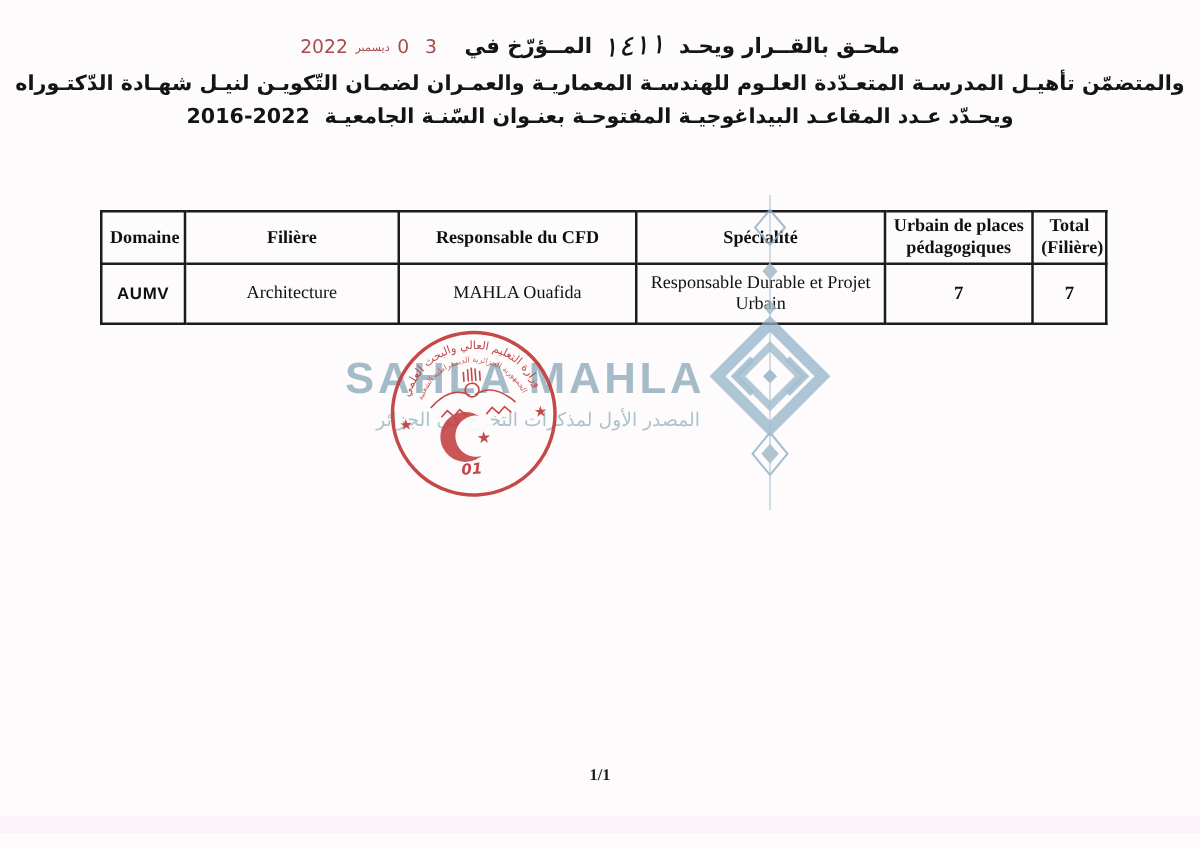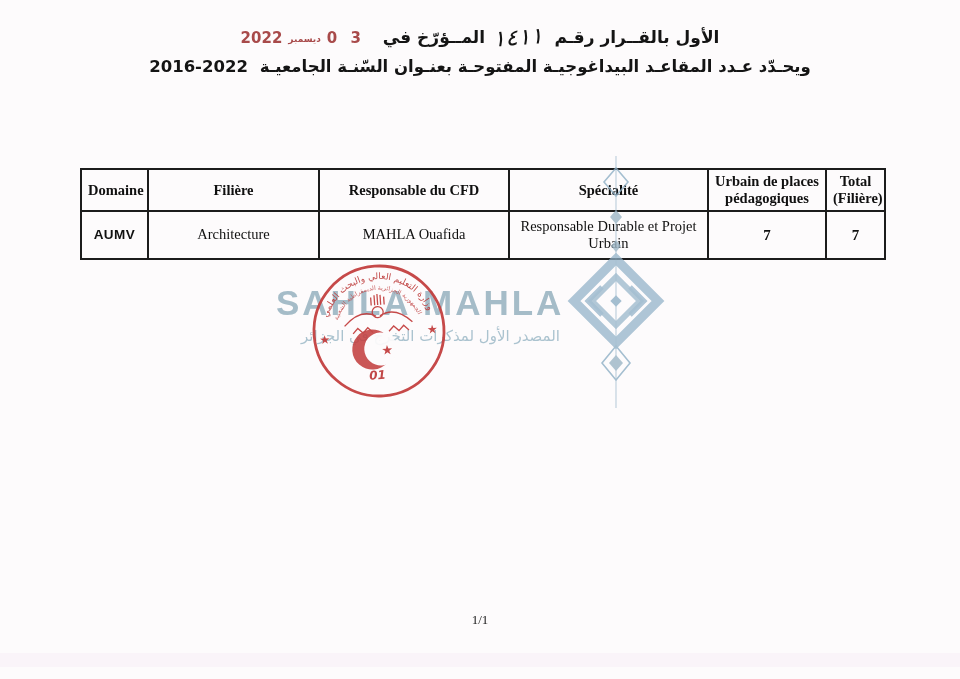--- a/index.html
+++ b/index.html
@@ -19,23 +19,23 @@
   .h-line3 { font-size:16.5px; }
   .hw-number {
     display:inline-block; font-size:23px; font-weight:500;
     transform:skewX(-14deg) rotate(-4deg); margin:0 10px; position:relative; top:2px;
     font-family:"DejaVu Sans", sans-serif;
   }
   .date-stamp {
     direction:ltr; display:inline-flex; align-items:baseline; gap:6px;
     color:#a84a4a; margin-right:12px; font-family:"DejaVu Sans", sans-serif;
   }
-  .date-stamp .d-year, .date-stamp .d-day { font-size:15px; font-weight:bold; }
+  .date-stamp .d-year, .date-stamp .d-day { font-size:15px; font-weight:normal; }
   .date-stamp .d-day { letter-spacing:4px;text-align:right; }
-  .date-stamp .d-month { font-size:9px; font-weight:bold; position:relative; top:-1px; }
+  .date-stamp .d-month { font-size:9px; font-weight:normal; position:relative; top:-1px; }
   .years-range { direction:ltr; display:inline-block; margin-right:6px; }
 
   
   .doc-table { position:absolute; left:80px; top:168px; z-index:1; }
   table { border-collapse:collapse; table-layout:fixed; width:804px; background:transparent; }
   th, td { border:2px solid #1c1c1c; text-align:center; vertical-align:middle;
            padding:3px 6px; color:#101010; }
   th { height:42px; font-size:14.5px; font-weight:bold; line-height:1.15;
        font-family:"Liberation Serif", serif; }
   td { height:48px; font-size:14.5px; line-height:1.2; }
@@ -50,36 +50,37 @@
   .wm-tagline { position:absolute; left:238px; top:327px; width:322px; z-index:2;
     direction:rtl; text-align:right; font-family:"DejaVu Sans", sans-serif;
     font-size:15px; color:rgba(156,185,199,.85); }
   .wm-logo { position:absolute; left:550px; top:156px; z-index:2; opacity:.8; }
 
   
   .stamp { position:absolute; left:306px; top:260px; z-index:3; opacity:.93; }
 
   
   .footer { position:absolute; left:0; right:0; top:612px; text-align:center;
-    font-family:"Liberation Serif", serif; font-weight:normal; font-size:13px; color:#1a1a1a; }
+    font-family:"Liberation Serif", serif; font-weight:bold; font-size:13px; color:#1a1a1a; }
 </style>
 </head>
 <body>
 
 <div class="page">
 
   <div class="header">
     <div class="h-line1">
-      <span>الأول بالقــرار رقـم</span><span class="hw-number">١٤١١</span><span>المــؤرّخ في</span>
+      <span>ملحـق بالقــرار ويحـد</span><span class="hw-number">١٤١١</span><span>المــؤرّخ في</span>
       <span class="date-stamp">
         <span class="d-year">2022</span>
         <span class="d-month">ديسمبر</span>
         <span class="d-day">0 3</span>
       </span>
     </div>
+    <div class="h-line2">والمتضمّن تأهيـل المدرسـة المتعـدّدة العلـوم للهندسـة المعماريـة والعمـران لضمـان التّكويـن لنيـل شهـادة الدّكتـوراه</div>
     <div class="h-line3">
       <span>ويحـدّد عـدد المقاعـد البيداغوجيـة المفتوحـة بعنـوان السّنـة الجامعيـة</span>
       <span class="years-range">2016-2022</span>
     </div>
   </div>
 
   <div class="doc-table">
     <table>
       <colgroup>
         <col style="width:67px">

